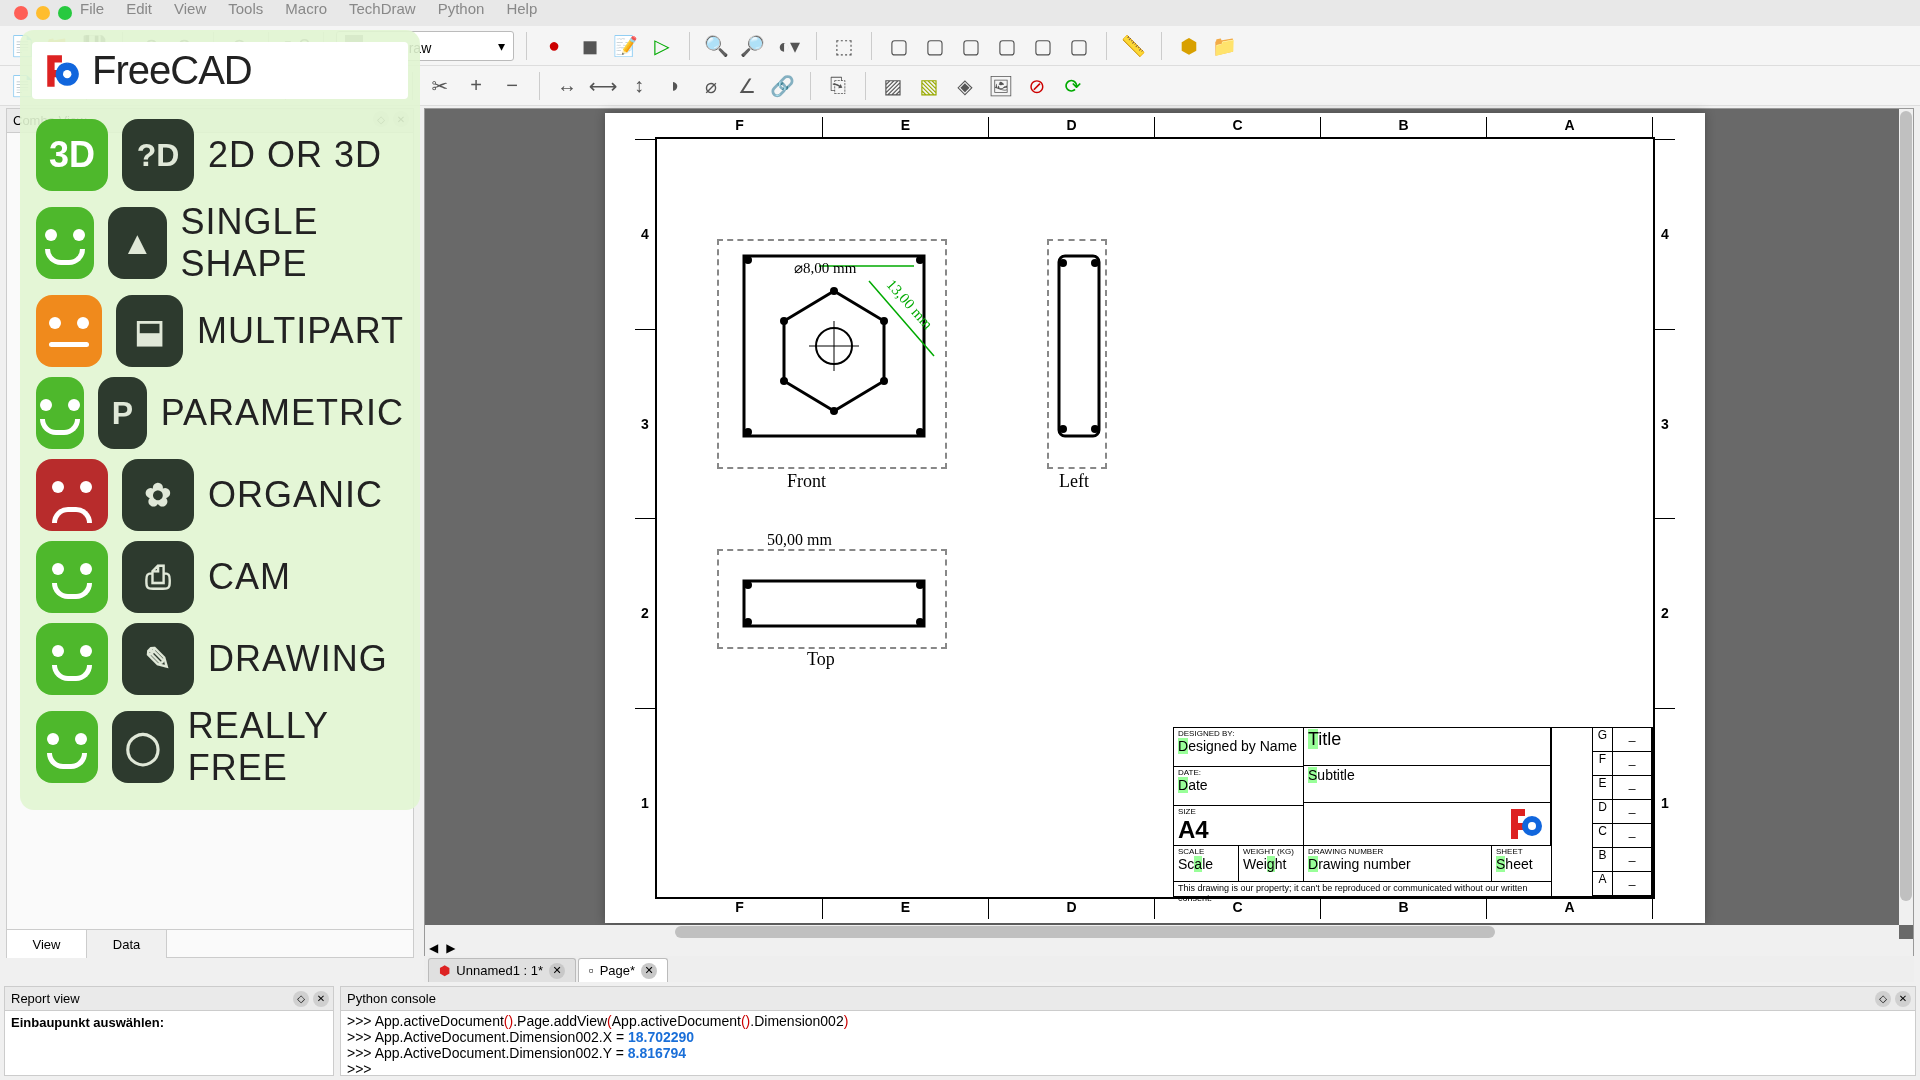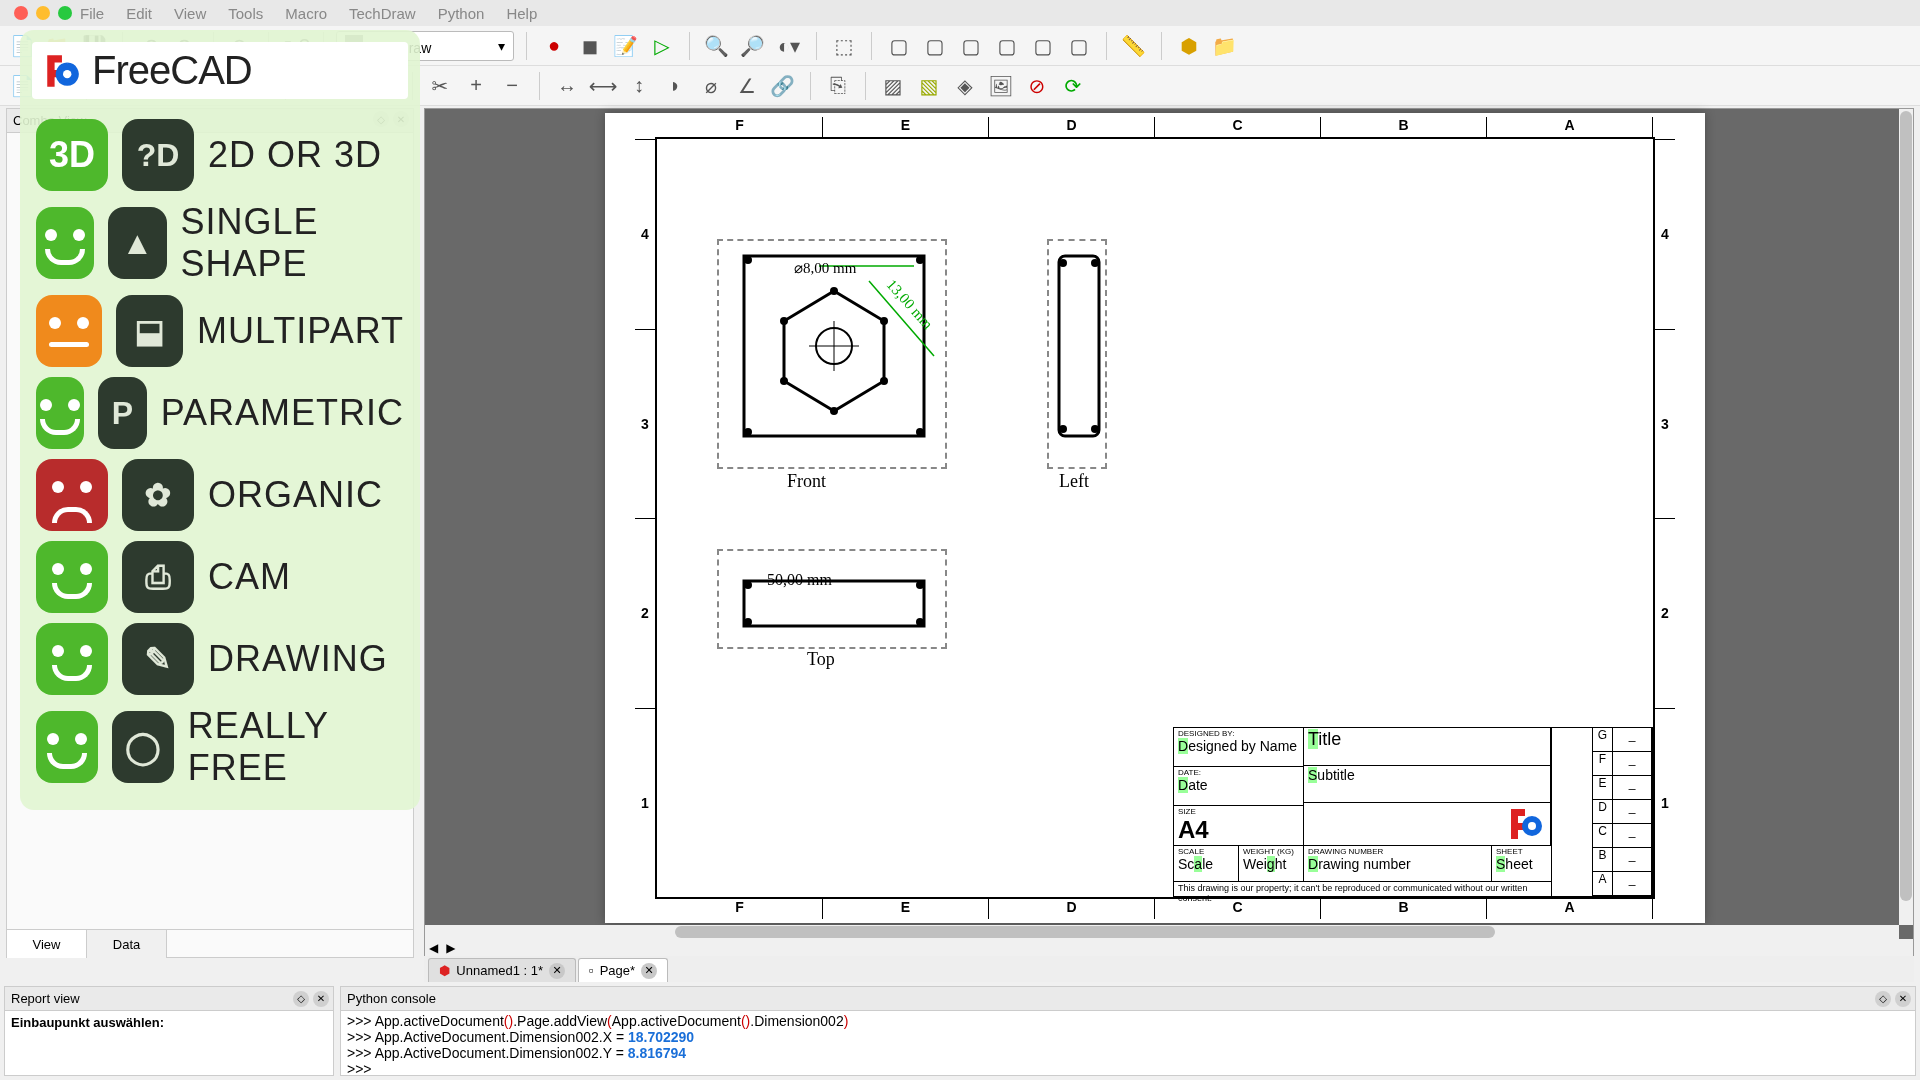--- a/index.html
+++ b/index.html
@@ -1,19 +1,19 @@
 <!DOCTYPE html>
 <html><head>
 <meta charset="utf-8">
 <style>
   * { box-sizing: border-box; margin: 0; padding: 0; font-family: sans-serif; }
   body { width: 1920px; height: 1080px; background: #f0f0f0; overflow: hidden; font-size: 14px; position: relative; }
 
   
-  .menubar { height: 26px; background: #e8e8e8; display: flex; gap: 22px; padding-left: 80px; align-items: center; color: #888; font-size: 15px; }
+  .menubar { height: 26px; background: #e8e8e8; display: flex; gap: 22px; padding-left: 80px; color: #888; font-size: 15px; }
   .window-dots { position: absolute; left: 14px; top: 6px; display: flex; gap: 8px; }
   .dot { width: 14px; height: 14px; border-radius: 50%; }
   .dot.red { background: #ff5f56; } .dot.yellow { background: #ffbd2e; } .dot.green { background: #27c93f; }
 
   
   .toolbar { height: 40px; background: #f5f5f5; border-bottom: 1px solid #ddd; display: flex; align-items: center; gap: 6px; padding: 0 8px; }
   .toolbar .sep { width: 1px; height: 28px; background: #ccc; margin: 0 6px; }
   .tb-btn { width: 30px; height: 30px; display: flex; align-items: center; justify-content: center; color: #555; border-radius: 3px; font-size: 20px; }
   .workbench-sel { width: 178px; height: 30px; border: 1px solid #bbb; border-radius: 3px; padding: 0 8px; background: #fff; display: flex; align-items: center; justify-content: space-between; font-size: 14px; }
   .workbench-sel .wb-icon { width: 18px; height: 18px; background: #888; display: inline-block; margin-right: 6px; }
@@ -370,21 +370,21 @@
 
       <div class="view selbox" style="left:60px; top:410px; width:230px; height:100px;">
         <svg width="230" height="100">
             <rect x="25" y="30" width="180" height="45" fill="none" stroke="#000" stroke-width="3"></rect>
             <circle cx="29" cy="34" r="4"></circle>
             <circle cx="201" cy="34" r="4"></circle>
             <circle cx="29" cy="71" r="4"></circle>
             <circle cx="201" cy="71" r="4"></circle>
           </svg>
       </div>
-      <div style="position:absolute; left:110px; top:392px; font-family:serif; font-size:16px;margin-top:40px;">50,00  mm</div>
+      <div style="position:absolute; left:110px; top:392px; font-family:serif; font-size:16px;">50,00  mm</div>
       <div class="view-lbl" style="position:absolute; left:150px; top:510px;">Top</div>
 
       <div class="titleblk" style="display:flex;gap:40px;">
         <div style="flex:1; display:flex; flex-direction:column;">
           <div style="flex:1.5; display:flex; border-bottom:1px solid #000;">
             <div style="width:130px; display:flex; flex-direction:column;">
               <div class="tb-cell" style="flex:1; border-bottom:1px solid #000;"><span class="tb-lbl">DESIGNED BY:</span><span class="tb-val"><span class="hl">D</span><span>esigned by Name</span></span></div>
               <div class="tb-cell" style="flex:1; border-bottom:1px solid #000;"><span class="tb-lbl">DATE:</span><span class="tb-val"><span class="hl">D</span>ate</span></div>
               <div class="tb-cell" style="flex:1;"><span class="tb-lbl">SIZE</span><span class="tb-val" style="font-size:24px; font-weight:600;">A4</span></div>
             </div>

